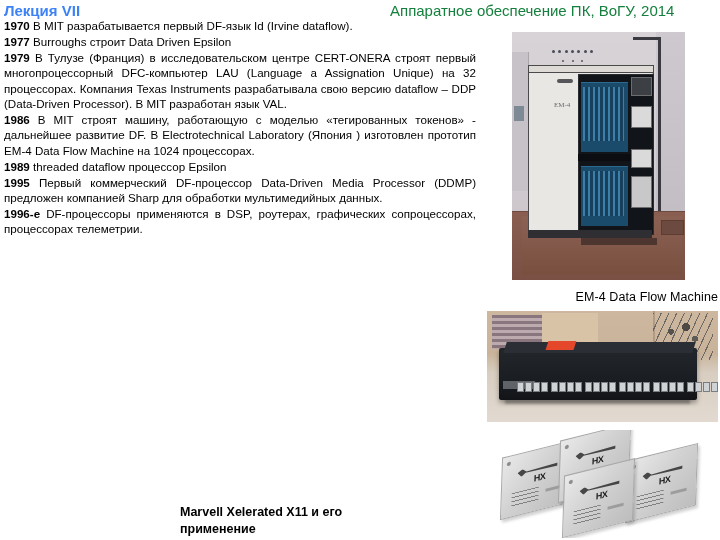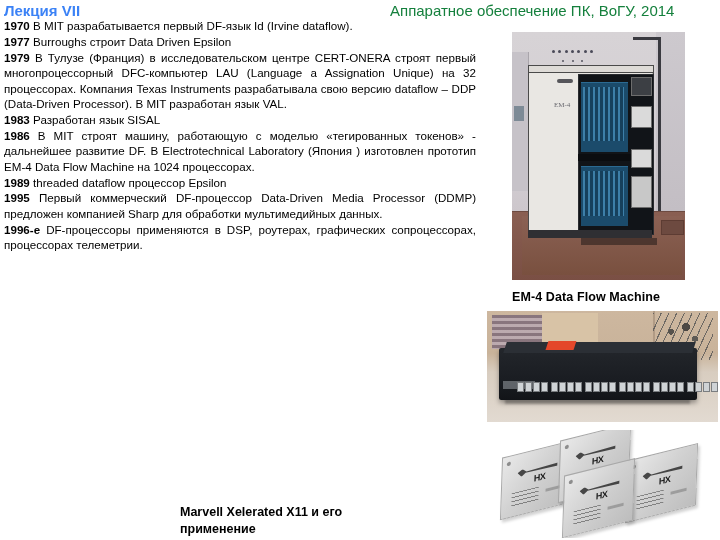--- a/index.html
+++ b/index.html
@@ -95,22 +95,22 @@
     top: 430px;
     width: 231px;
     height: 108px;
   }
   .cap-em4 {
     position: absolute;
     left: 512px;
     top: 290px;
     width: 206px;
     font-size: 12.5px;
-    font-weight: bold;
-    text-align: left;
+    font-weight: normal;
+    text-align: right;
     letter-spacing: 0.1px;
   }
 
   
   .em4-wall {
     position: absolute; inset: 0;
     background: linear-gradient(180deg,#d7d3d6 0%,#d2cdd2 55%,#cdc7cc 72%,#8a5f52 72%,#7a4f44 100%);
   }
   .em4-floor-line {
     position: absolute; left: 0; top: 72%; width: 100%; height: 1px;
@@ -323,21 +323,20 @@
 </head>
 <body>
 
 <div class="hdr-left">Лекция VII</div>
 <div class="hdr-right">Аппаратное обеспечение ПК, ВоГУ, 2014</div>
 
 <div class="body-text">
   <p><span class="yr">1970</span> <span>В MIT разрабатывается первый DF-язык Id (Irvine dataflow).</span></p>
   <p><span class="yr">1977</span> <span>Burroughs строит Data Driven Epsilon</span></p>
   <p><span class="yr">1979</span> <span>В Тулузе (Франция) в исследовательском центре CERT-ONERA строят первый многопроцессорный DFC-компьютер LAU (Language a Assignation Unique) на 32 процессорах. Компания Texas Instruments разрабатывала свою версию dataflow – DDP (Data-Driven Processor). В MIT разработан язык VAL.</span></p>
-  <p><span class="yr">1983</span> <span>Разработан язык SISAL</span></p>
   <p><span class="yr">1986</span> <span>В MIT строят машину, работающую с моделью «тегированных токенов»  - дальнейшее развитие DF. В Electrotechnical Laboratory (Япония ) изготовлен прототип EM-4 Data Flow Machine на 1024 процессорах.</span></p>
   <p><span class="yr">1989</span> <span>threaded dataflow  процессор Epsilon</span></p>
   <p><span class="yr">1995</span> <span>Первый коммерческий DF-процессор Data-Driven Media Processor (DDMP) предложен компанией Sharp для обработки мультимедийных данных.</span></p>
   <p><span class="yr">1996-е</span> <span>DF-процессоры применяются в DSP, роутерах, графических сопроцессорах, процессорах телеметрии.</span></p>
 </div>
 
 <div class="bottom-caption">Marvell Xelerated X11 и его применение</div>
 
 <div class="photo photo-em4">
   <div class="em4-wall"></div>

